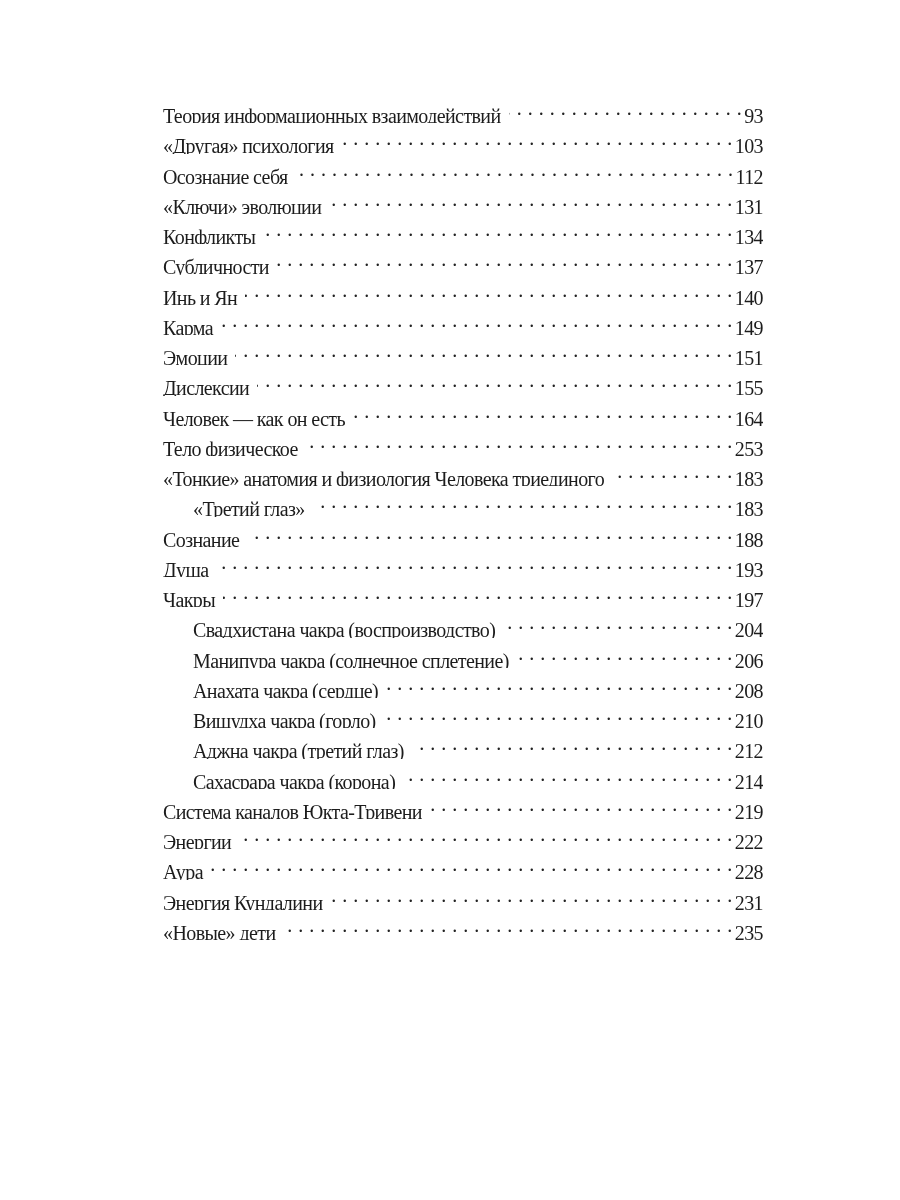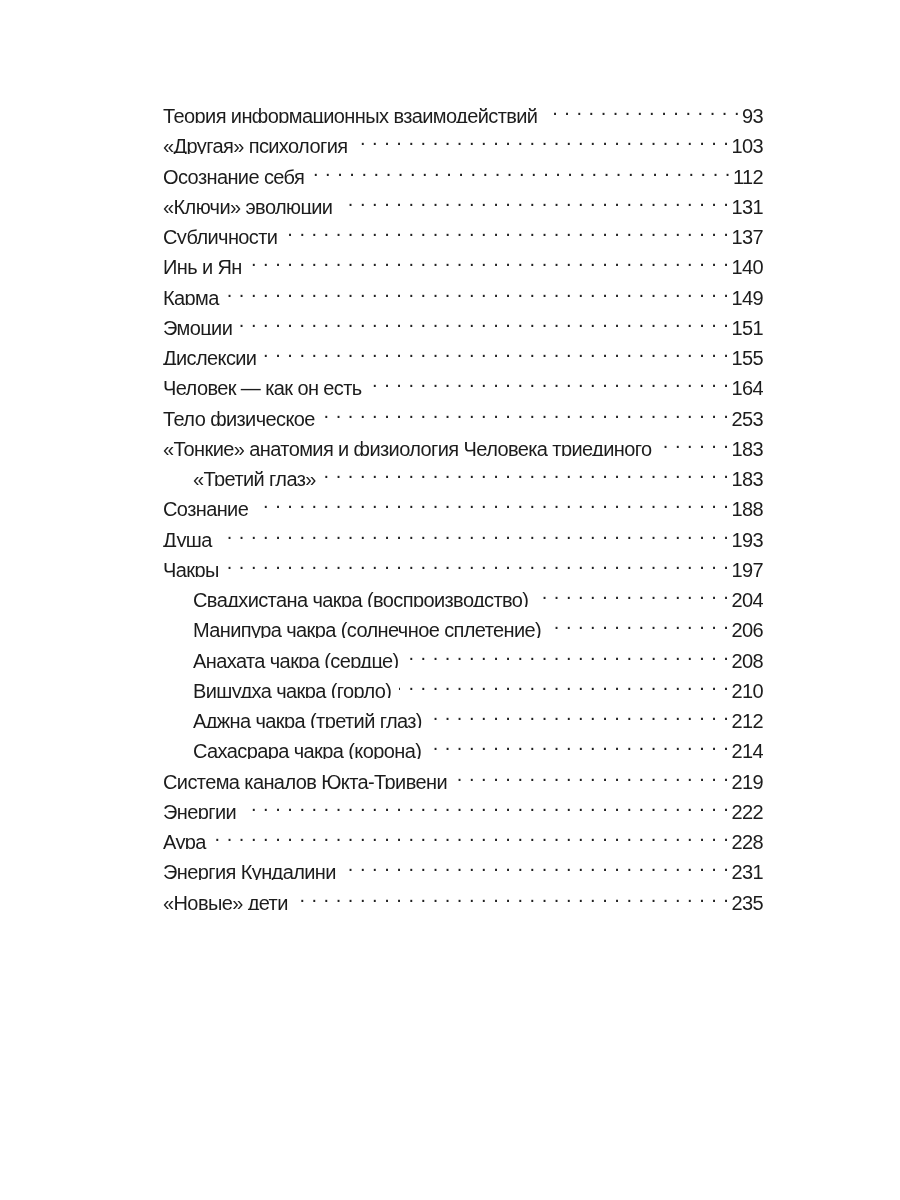--- a/index.html
+++ b/index.html
@@ -1,21 +1,21 @@
 <!DOCTYPE html>
 <html><head>
 <meta charset="utf-8">
 <style>
   html, body { margin: 0; padding: 0; background: #ffffff; }
   body { width: 900px; height: 1200px; position: relative; overflow: hidden; }
   .page { position: absolute; left: 0; top: 0; width: 900px; height: 1200px; background: #ffffff; }
   .toc { position: absolute; left: 163px; top: 93px; width: 600px; }
   .row {
     display: flex; align-items: baseline; height: 30.25px; line-height: 30.25px;
-    font-family: Liberation Sans, sans-serif; font-size: 20px; color: #1c1c1c;
+    font-family: Liberation Serif, serif; font-size: 20px; color: #1c1c1c;
     letter-spacing: -0.6px; white-space: nowrap; overflow: hidden;
   }
   .row.sub { padding-left: 30px; }
   .row .t { flex: 0 0 auto; padding-right: 8px; }
   .row .d { flex: 1 1 auto; overflow: hidden; position: relative; height: 30px; }
   .row .d::before {
     content: ". . . . . . . . . . . . . . . . . . . . . . . . . . . . . . . . . . . . . . . . . . . . . . . . . . . . . . . . . . . . . . . . . . . . . . . . . . . . . . . . . . . .";
     position: absolute; right: 0; top: 0; white-space: nowrap; letter-spacing: 0.5px; color: #222;
   }
   .row .p { flex: 0 0 auto; padding-left: 2px; text-align: center; }
@@ -37,20 +37,25 @@
       </div>
       <div class="row">
         <span class="t">Осознание себя</span>
         <span class="d"></span>
         <span class="p">112</span>
       </div>
       <div class="row">
         <span class="t">«Ключи» эволюции</span>
         <span class="d"></span>
         <span class="p">131</span>
+      </div>
+      <div class="row">
+        <span class="t">Конфликты</span>
+        <span class="d"></span>
+        <span class="p">134</span>
       </div>
       <div class="row">
         <span class="t">Субличности</span>
         <span class="d"></span>
         <span class="p">137</span>
       </div>
       <div class="row">
         <span class="t">Инь и Ян</span>
         <span class="d"></span>
         <span class="p">140</span>

